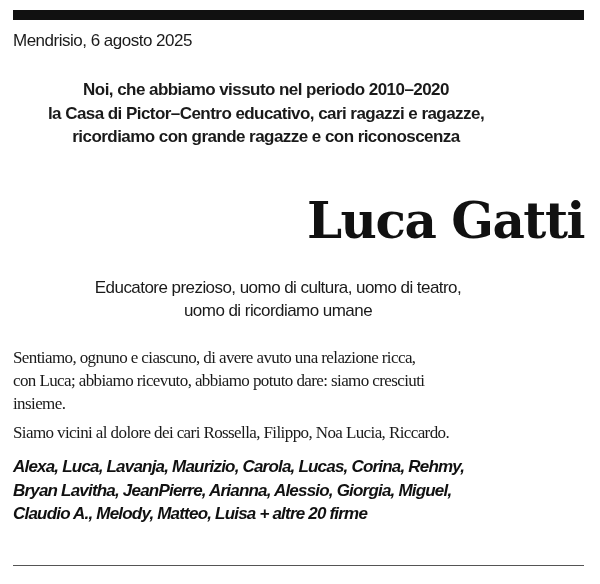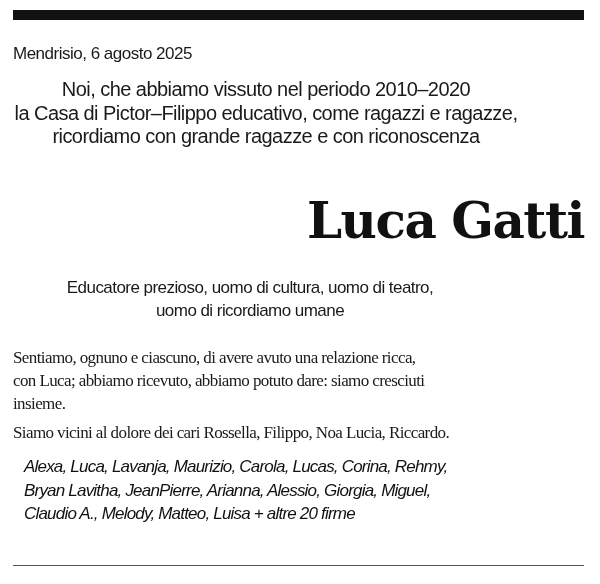--- a/index.html
+++ b/index.html
@@ -19,35 +19,36 @@
       position: absolute;
       left: 13px;
       top: 10px;
       width: 571px;
       height: 10px;
       background: #111111;
     }
     .dateline {
       position: absolute;
       left: 13px;
-      top: 43px;
+      top: 30px;
       font-size: 17px;
       letter-spacing: -0.5px;
       line-height: 22px;
       white-space: nowrap;
     }
     .intro {
       position: absolute;
       left: 0;
       top: 78px;
       width: 532px;
       text-align: center;
-      font-size: 20px;
+      font-size: 17px;
       letter-spacing: -0.55px;
       line-height: 23.5px;
+      font-weight: bold;
     }
     .intro div { white-space: nowrap; }
     .name {
       position: absolute;
       left: 0;
       top: 190px;
       width: 584px;
       text-align: right;
       font-family: "DejaVu Serif", "Liberation Serif", serif;
       font-weight: bold;
@@ -58,44 +59,45 @@
     }
     .epithet {
       position: absolute;
       left: 0;
       top: 276px;
       width: 500px;
       text-align: center;
       font-size: 17px;
       letter-spacing: -0.55px;
       line-height: 23px;
+      padding-left: 28px;
     }
     .epithet div { white-space: nowrap; }
     .body-text {
       position: absolute;
       left: 13px;
       top: 346px;
       width: 575px;
       font-size: 17px;
       letter-spacing: -0.6px;
       line-height: 23px;
     }
     .body-text p {
       margin: 0 0 6px 0;
       font-family: Liberation Serif, serif;
     }
     .body-text .line { display: block; white-space: nowrap; }
     .signatures {
       position: absolute;
-      left: 24px;
+      left: 13px;
       top: 455px;
       width: 575px;
       font-size: 17px;
       font-style: italic;
-      font-weight: normal;
+      font-weight: bold;
       letter-spacing: -0.8px;
       line-height: 23.5px;
       color: #111111;
     }
     .signatures div { white-space: nowrap; }
     .bottom-rule {
       position: absolute;
       left: 13px;
       top: 565px;
       width: 571px;
@@ -105,21 +107,21 @@
   </style>
 </head>
 <body>
 
 <div class="top-bar"></div>
 
 <div class="dateline">Mendrisio, 6 agosto 2025</div>
 
 <div class="intro">
   <div>Noi, che abbiamo vissuto nel periodo 2010–2020</div>
-  <div>la Casa di Pictor–Filippo educativo, come ragazzi e ragazze,</div>
+  <div>la Casa di Pictor–Centro educativo, cari ragazzi e ragazze,</div>
   <div>ricordiamo con grande ragazze e con riconoscenza</div>
 </div>
 
 <div class="name">Luca Gatti</div>
 
 <div class="epithet">
   <div>Educatore prezioso, uomo di cultura, uomo di teatro,</div>
   <div>uomo di ricordiamo umane</div>
 </div>
 

